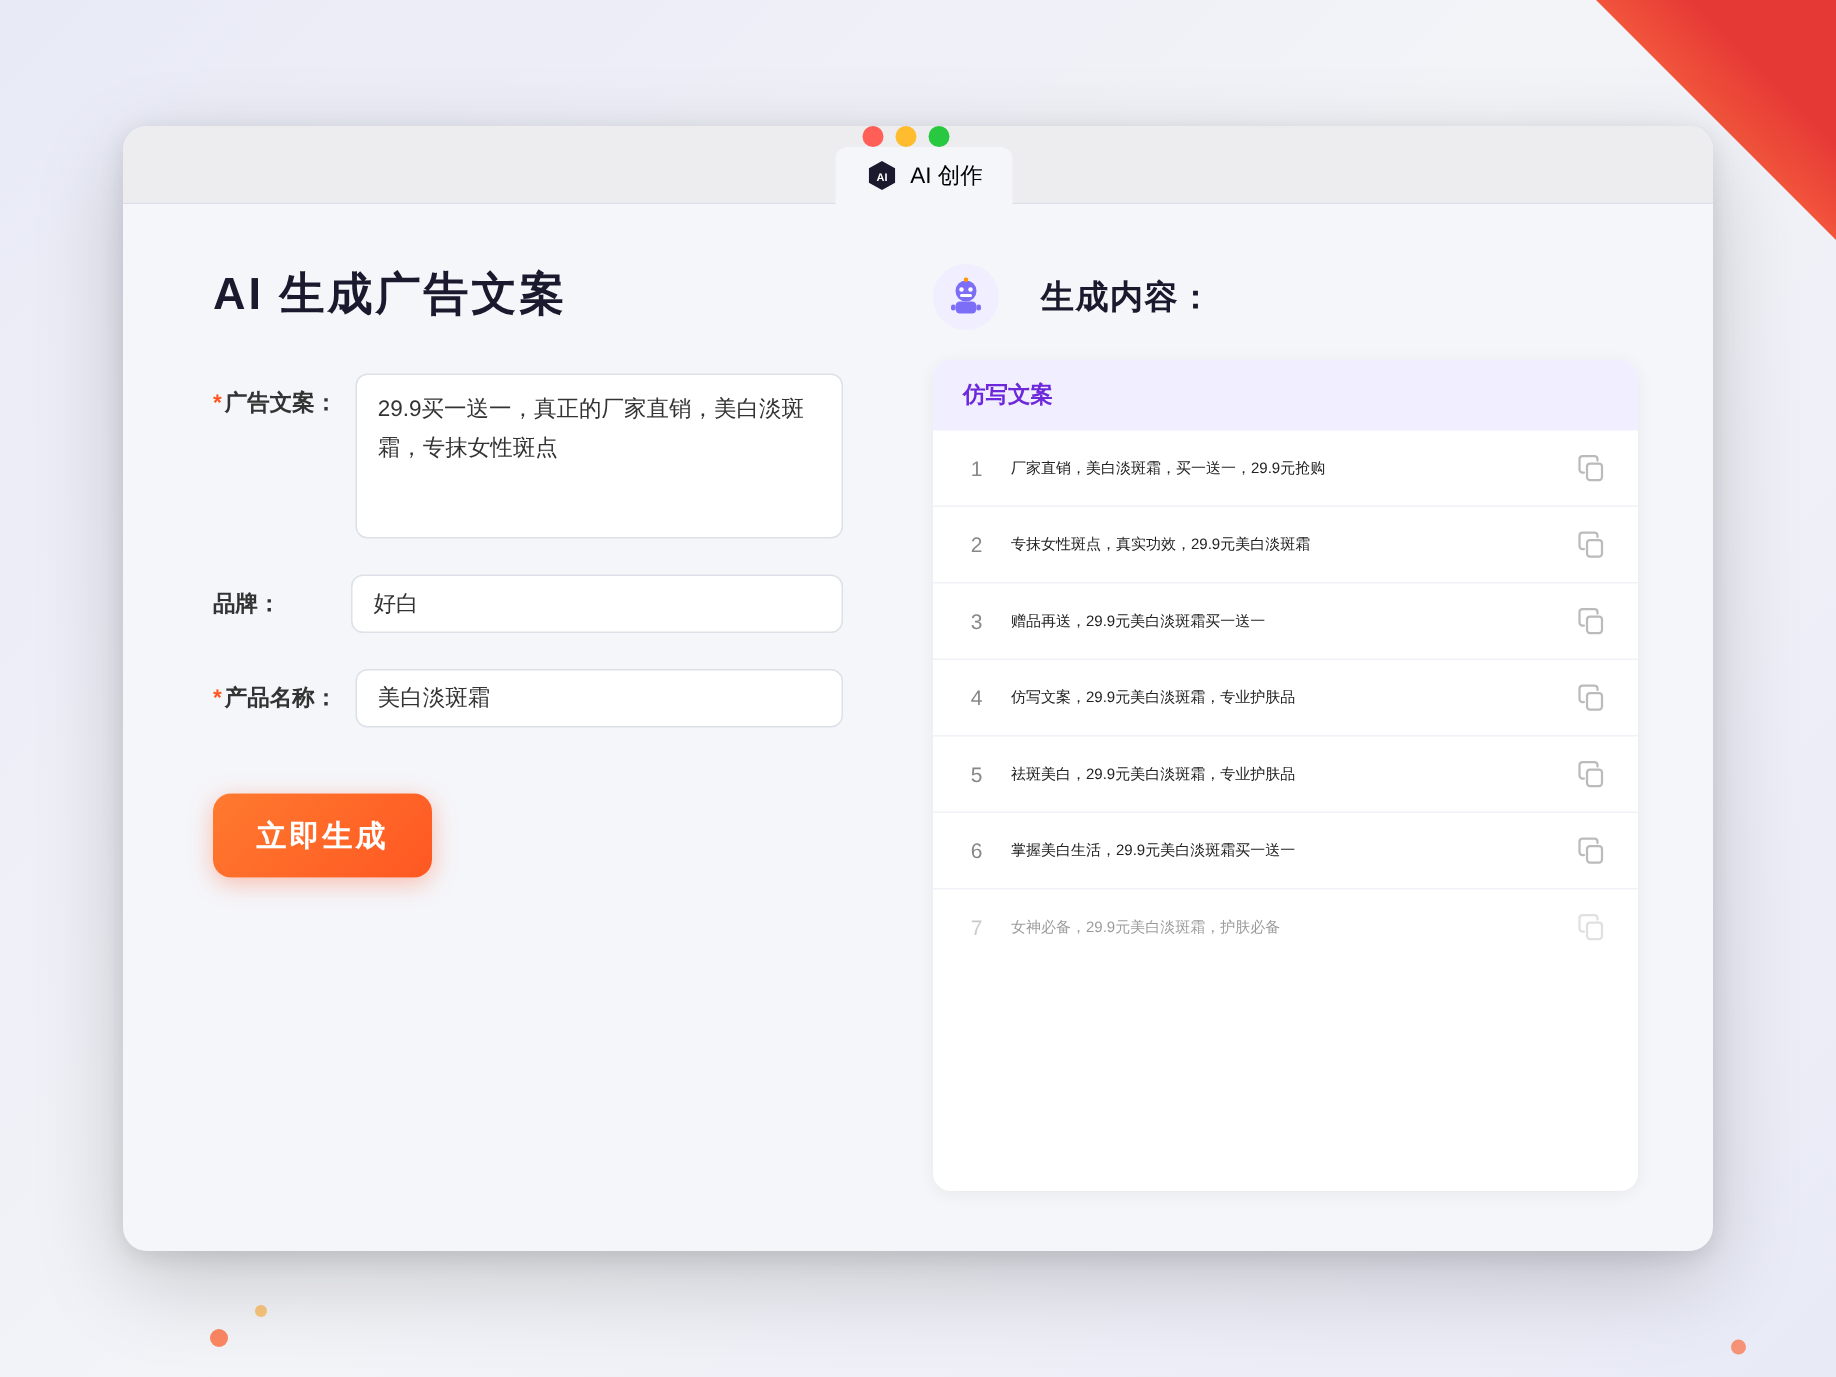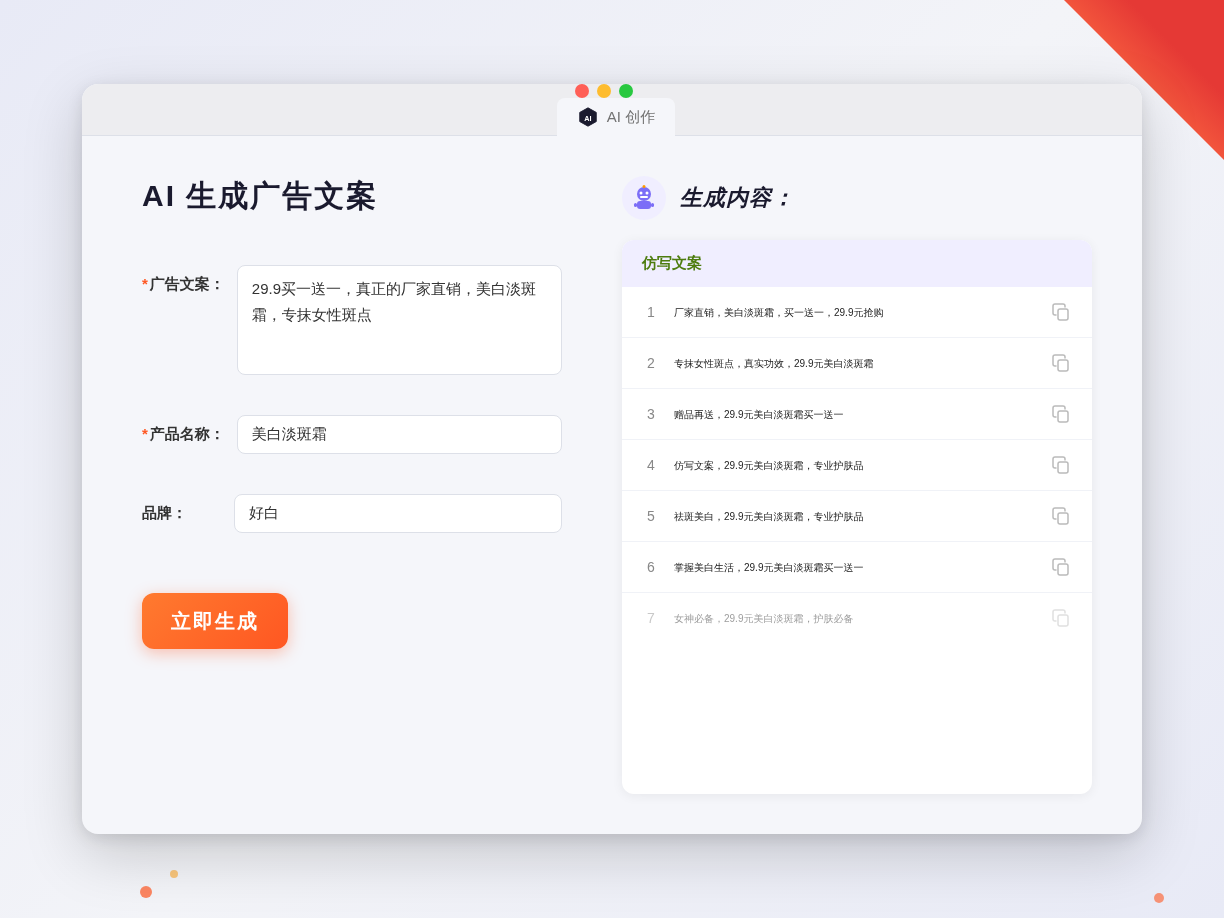--- a/index.html
+++ b/index.html
@@ -103,38 +103,38 @@
       padding: 8px 20px;
       height: 40px;
       margin-left: 8px;
     }
     .tab-icon {
       width: 22px;
       height: 22px;
     }
     .tab-label {
       font-size: 15px;
-      color: #737373;
+      color: #000000;
       font-weight: 500;
     }
 
     
     .content-area {
       display: flex;
       height: calc(100% - 52px);
       padding: 40px 50px 40px 60px;
       gap: 60px;
     }
 
     
     .left-panel {
       flex: 0 0 420px;
       display: flex;
       flex-direction: column;
-      gap: 40px;
+      gap: 24px;
     }
 
     .page-title {
       font-size: 30px;
       font-weight: 700;
       color: #1a1a2e;
       letter-spacing: 2px;
       margin-bottom: 8px;
     }
 
@@ -191,23 +191,22 @@
     
     .right-panel {
       flex: 1;
       display: flex;
       flex-direction: column;
     }
 
     .result-header {
       display: flex;
       align-items: center;
-      gap: 14px;
+      gap: 28px;
       margin-bottom: 20px;
-      font-style: italic;
     }
     .robot-icon-wrap {
       width: 44px;
       height: 44px;
       border-radius: 50%;
       background: #f0eeff;
       display: flex;
       align-items: center;
       justify-content: center;
     }
@@ -223,21 +222,21 @@
       border-radius: 12px;
       overflow: hidden;
       box-shadow: 0 2px 12px rgba(0,0,0,0.06);
       flex: 1;
     }
     .result-table-header {
       background: #f0eeff;
       padding: 14px 20px;
       font-size: 15px;
       font-weight: 600;
-      color: #4d7c0f;
+      color: #6d28d9;
     }
     .result-row {
       display: flex;
       align-items: center;
       padding: 14px 20px;
       border-bottom: 1px solid #f0f2f7;
       gap: 14px;
     }
     .result-row:last-child { border-bottom: none; }
     .result-row.faded { opacity: 0.45; }
@@ -293,29 +292,29 @@
       <h1 class="page-title">AI 生成广告文案</h1>
 
       <div class="form-row">
         <label class="form-label">
           <span class="required-star">*</span><span>广告文案：</span>
         </label>
         <textarea class="form-input" style="">29.9买一送一，真正的厂家直销，美白淡斑霜，专抹女性斑点</textarea>
       </div>
 
       <div class="form-row">
+        <label class="form-label">品牌：</label>
+        <input type="text" class="form-input" value="好白" style="">
+      </div>
+
+      <div class="form-row">
         <label class="form-label">
           <span class="required-star">*</span><span>产品名称：</span>
         </label>
         <input type="text" class="form-input" value="美白淡斑霜" style="">
-      </div>
-
-      <div class="form-row">
-        <label class="form-label">品牌：</label>
-        <input type="text" class="form-input" value="好白" style="">
       </div>
 
       <button class="generate-btn">立即生成</button>
     </div>
 
     <div class="right-panel">
 
       <div class="result-header">
         <div class="robot-icon-wrap">
 

